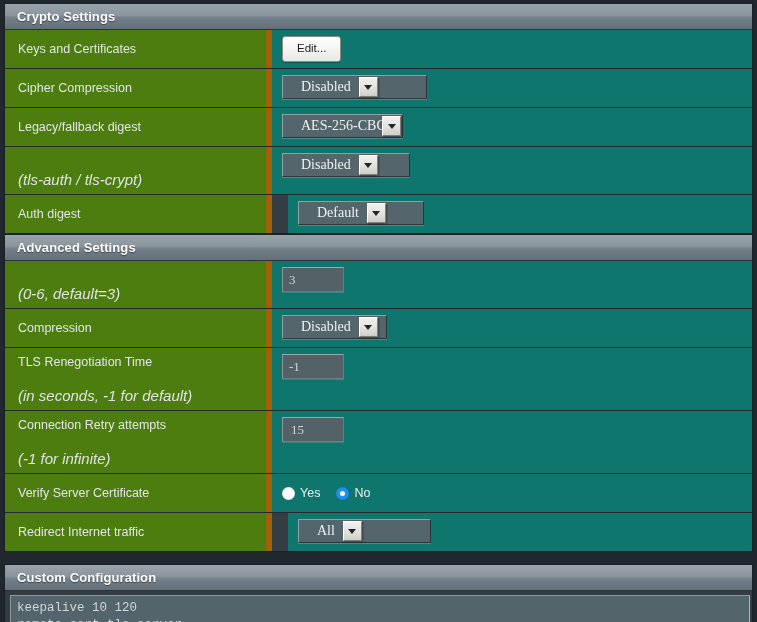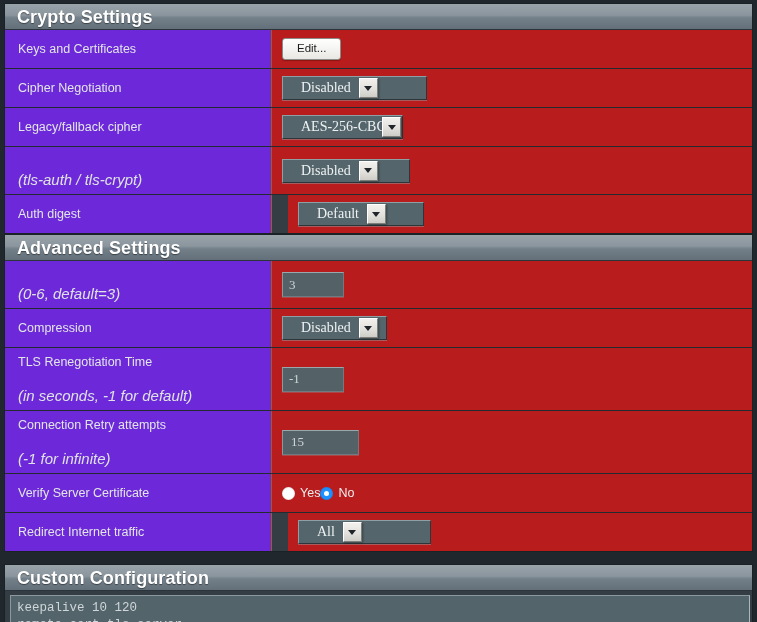--- a/index.html
+++ b/index.html
@@ -34,21 +34,21 @@
   .panel + .panel-gap {
     height: 12px;
   }
 
   .section-header {
     height: 26px;
     line-height: 26px;
     box-sizing: border-box;
     padding: 0 0 0 12px;
     color: #ffffff;
-    font-size: 18px;
+    font-size: 13px;
     font-weight: bold;
     background: linear-gradient(to bottom, #98a3aa 0%, #8a959d 45%, #73808a 55%, #63707a 100%);
     border-bottom: 1px solid #2b343a;
     text-shadow: 0 1px 1px rgba(0,0,0,0.45);
     letter-spacing: .1px;
   }
 
   
   .rows {
     display: block;
@@ -59,43 +59,42 @@
     border-bottom: 1px solid #232b31;
     min-height: 38px;
   }
   .row:last-child { border-bottom: none; gap: 16px; }
 
   .row-label {
     width: 267px;
     min-width: 267px;
     box-sizing: border-box;
     padding: 7px 10px 7px 13px;
-    background: #6d28d9;
+    background: #4d7c0f;
     color: #e2e6e8;
     font-size: 12.5px;
     display: flex;
     flex-direction: column;
     justify-content: center;
-    border-right: 1px solid #a16207;
+    border-right: 6px solid #a16207;
     line-height: 15px;
   }
   .row-label .sub {
     font-style: italic;
     font-size: 15px;
     color: #dfe3e5;
     margin-top: 18px;
   }
 
   .row-field {
     flex: 1 1 auto;
     box-sizing: border-box;
-    background: #b91c1c;
+    background: #0f766e;
     padding: 6px 0 6px 10px;
     display: flex;
-    align-items: center;
   }
 
   
   .btn {
     display: inline-block;
     background: linear-gradient(to bottom, #ffffff 0%, #f4f4f2 50%, #e8e7e3 100%);
     border: 1px solid #8b8b87;
     border-radius: 3px;
     color: #1d1d1d;
     font-size: 11.5px;
@@ -165,20 +164,21 @@
     font-size: 13px;
     padding: 0 6px;
     line-height: 23px;
     outline: none;
     box-shadow: 0 1px 0 rgba(150,170,175,0.3);
   }
 
   .radio-group {
     display: flex;
     align-items: center;
+    gap: 16px;
   }
   .radio-item {
     display: flex;
     align-items: center;
     gap: 5px;
     cursor: pointer;
     color: #e9edef;
     font-size: 12.5px;
   }
   .radio-dot {
@@ -241,35 +241,35 @@
         <div class="row-label">
           <span>Keys and Certificates</span>
         </div>
         <div class="row-field">
           <button class="btn">Edit...</button>
         </div>
       </div>
 
       <div class="row">
         <div class="row-label">
-          <span>Cipher Negotiation</span>
+          <span>Cipher Compression</span>
         </div>
         <div class="row-field">
           <div class="select" style="width:145px">
             <span class="sel-text">Disabled</span>
             <span class="sel-arrow">
                 <i></i>
               </span>
           </div>
         </div>
       </div>
 
       <div class="row">
         <div class="row-label">
-          <span>Legacy/fallback cipher</span>
+          <span>Legacy/fallback digest</span>
         </div>
         <div class="row-field">
           <div class="select" style="width:121px">
             <span class="sel-text">AES-256-CBC</span>
             <span class="sel-arrow">
                 <i></i>
               </span>
           </div>
         </div>
       </div>
@@ -341,21 +341,21 @@
           <input class="txtinput" style="width: 62px;" type="text" value="-1">
         </div>
       </div>
 
       <div class="row">
         <div class="row-label">
           <span>Connection Retry attempts</span>
           <span class="sub">(-1 for infinite)</span>
         </div>
         <div class="row-field">
-          <input class="txtinput" style="width: 77px; padding-left: 8px;" type="text" value="15">
+          <input class="txtinput" style="width: 62px; padding-left: 8px;" type="text" value="15">
         </div>
       </div>
 
       <div class="row">
         <div class="row-label">
           <span>Verify Server Certificate</span>
         </div>
         <div class="row-field">
           <div class="radio-group">
             <label class="radio-item">

